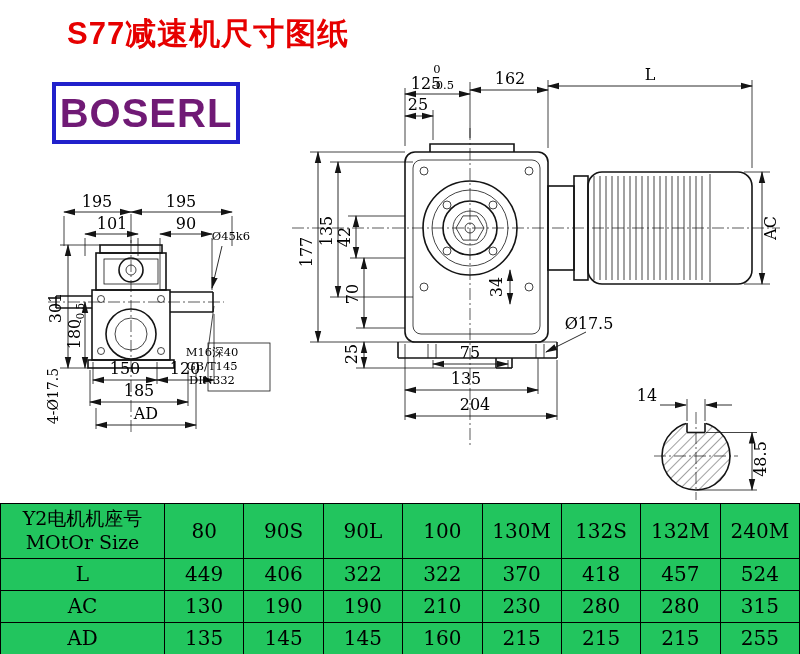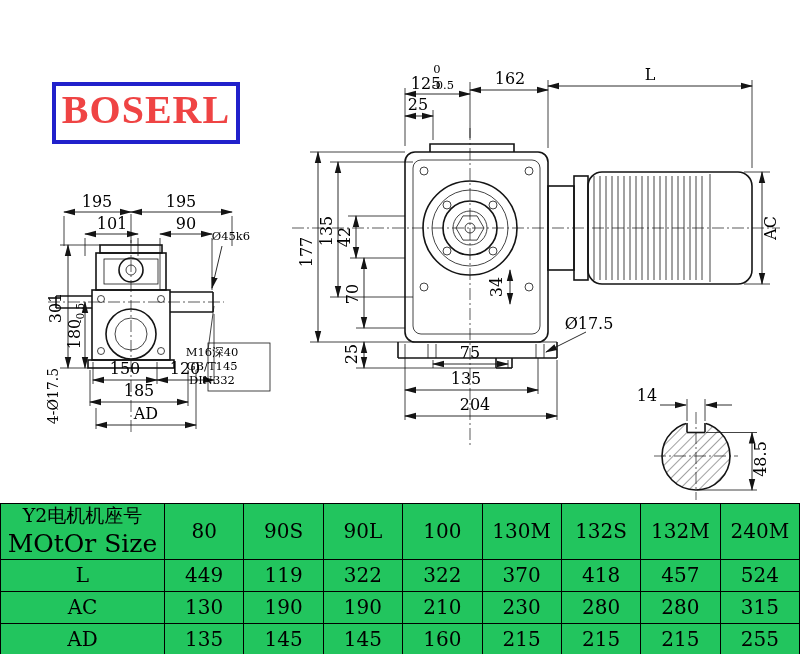--- a/index.html
+++ b/index.html
@@ -1,41 +1,42 @@
 <!DOCTYPE html>
 <html><head>
 <meta charset="utf-8">
 <style>
   html,body{margin:0;padding:0}
   body{width:800px;height:654px;background:#fff}
   .page{position:relative;width:800px;height:654px;background:#fff;overflow:hidden;font-family:"Liberation Sans",sans-serif}
   .title{position:absolute;left:67px;top:13px;font-size:31px;font-weight:bold;color:#e60000;letter-spacing:1px}
-  .logo{position:absolute;left:52px;top:82px;width:180px;height:54px;border:4px solid #2121cb;display:flex;align-items:flex-start;justify-content:center;font-family:Liberation Serif, serif;font-weight:bold;font-size:40px;color:#ef4444;letter-spacing:1px}
+  .logo{position:absolute;left:52px;top:82px;width:180px;height:54px;border:4px solid #2121cb;display:flex;align-items:center;justify-content:center;font-family:Liberation Sans, sans-serif;font-weight:bold;font-size:40px;color:#701a75;letter-spacing:1px}
   .drawing{position:absolute;left:0;top:0}
   .ol{stroke:#141414;stroke-width:1.6;fill:none}
   .tl{stroke:#141414;stroke-width:0.8;fill:none}
   .cl{stroke:#141414;stroke-width:0.7;fill:none;stroke-dasharray:12 3 2 3}
   .dl{stroke:#141414;stroke-width:0.9;fill:none;marker-start:url(#arr);marker-end:url(#arr)}
   .dle{stroke:#141414;stroke-width:0.9;fill:none;marker-end:url(#arr)}
   .dim{font-family:"DejaVu Serif",serif;font-size:16px;fill:#000;text-anchor:middle}
   .dims{font-family:"DejaVu Serif",serif;font-size:11.5px;fill:#000;text-anchor:middle}
   .dimt{font-family:"DejaVu Serif",serif;font-size:14px;fill:#000;text-anchor:middle}
   .dimxs{font-family:"DejaVu Serif",serif;font-size:10.5px;fill:#000;text-anchor:middle}
   table.dim-table{position:absolute;left:0;top:503px;width:800px;border-collapse:collapse;table-layout:fixed;font-family:"DejaVu Serif",serif;background:#22c55e}
   .dim-table td{border:1px solid #000;text-align:center;vertical-align:middle;font-size:20px;padding:0;line-height:1.25;color:#000}
   tr.hrow{height:55px}
   tr.drow{height:32px}
   .hcn{font-size:19px}
-  .hen{font-size:25px}
+  .hen{font-size:19px}
 </style>
 </head>
 <body>
 
 <div class="page">
 
+  <div class="title">S77减速机尺寸图纸</div>
   <div class="logo">
     <span>BOSERL</span>
   </div>
 
   <svg class="drawing" width="800" height="503" viewBox="0 0 800 503">
     <defs>
       <marker id="arr" markerWidth="12" markerHeight="8" refX="11" refY="4" orient="auto-start-reverse" markerUnits="userSpaceOnUse">
         <path d="M0,0.8 L12,4 L0,7.2 Z" fill="#141414"></path>
       </marker>
       <pattern id="hatch" width="7" height="7" patternUnits="userSpaceOnUse" patternTransform="rotate(45)">
@@ -274,21 +275,21 @@
         <td>90L</td>
         <td>100</td>
         <td>130M</td>
         <td>132S</td>
         <td>132M</td>
         <td>240M</td>
       </tr>
       <tr class="drow">
         <td>L</td>
         <td>449</td>
-        <td>119</td>
+        <td>406</td>
         <td>322</td>
         <td>322</td>
         <td>370</td>
         <td>418</td>
         <td>457</td>
         <td>524</td>
       </tr>
       <tr class="drow">
         <td>AC</td>
         <td>130</td>

